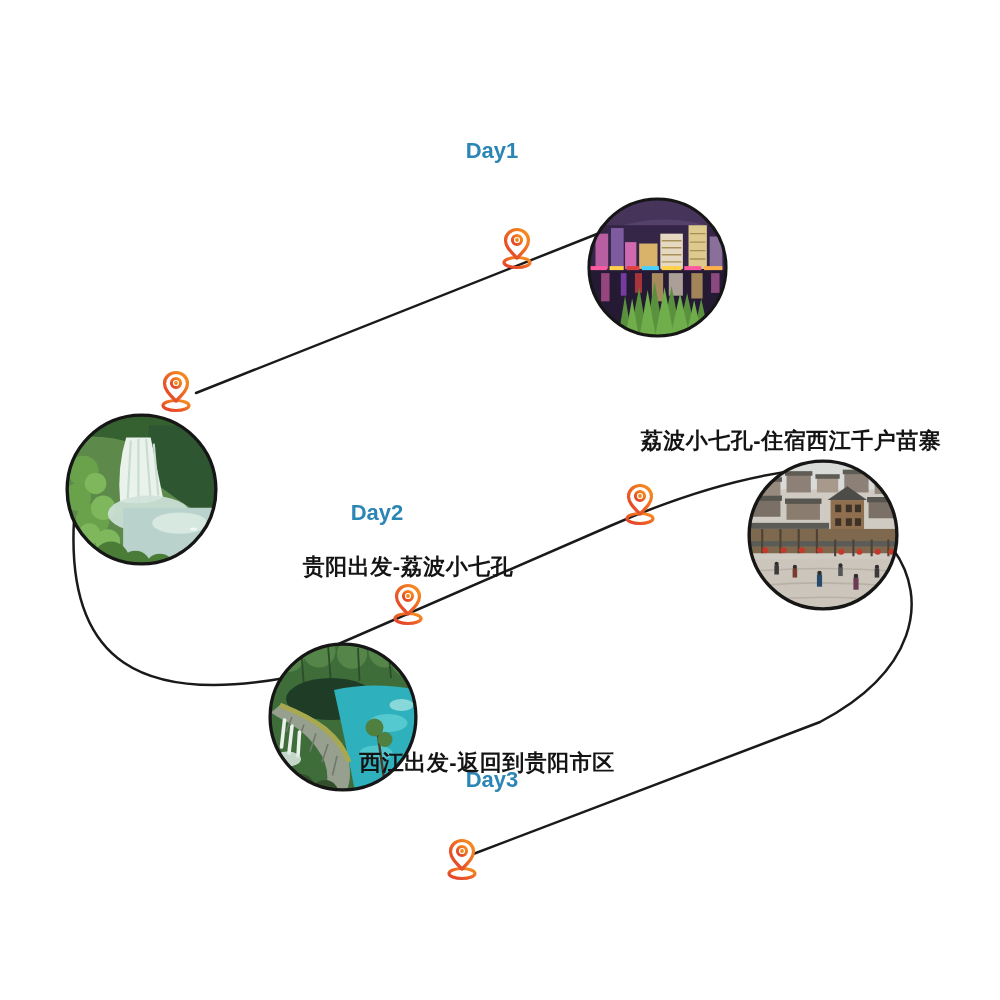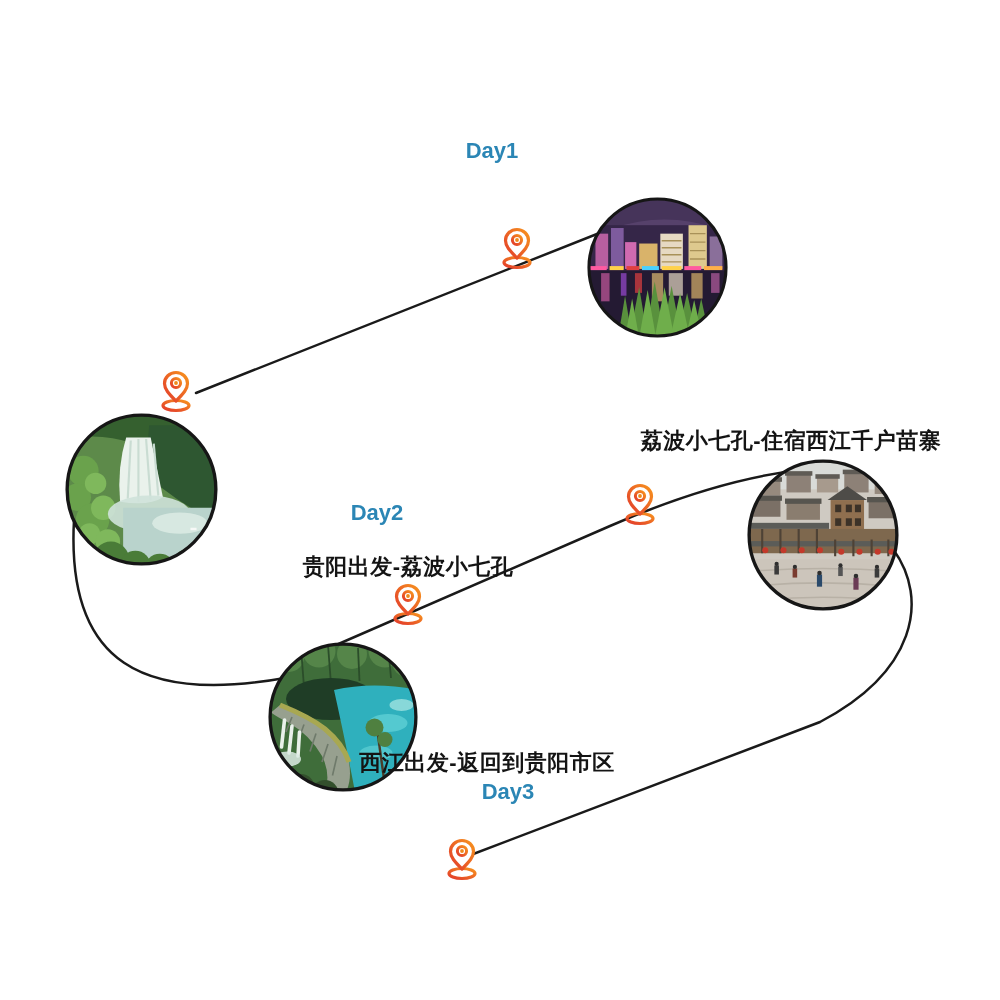--- a/index.html
+++ b/index.html
@@ -307,16 +307,16 @@
   </div>
 
   <div class="lbl day-lbl" style="left:492px;top:140px;">Day1</div>
 
 
   <div class="lbl day-lbl" style="left:377px;top:502px;">Day2</div>
   <div class="lbl route-lbl" style="left:388px;top:556px;margin-left:20px;">贵阳出发-荔波小七孔</div>
 
   <div class="lbl route-lbl" style="left:791px;top:430px;">荔波小七孔-住宿西江千户苗寨</div>
 
-  <div class="lbl day-lbl" style="left:508px;top:769px;margin-top:12px;">Day3</div>
+  <div class="lbl day-lbl" style="left:492px;top:769px;">Day3</div>
   <div class="lbl route-lbl" style="left:487px;top:752px;">西江出发-返回到贵阳市区</div>
 
 </div>
 
 </body></html>

